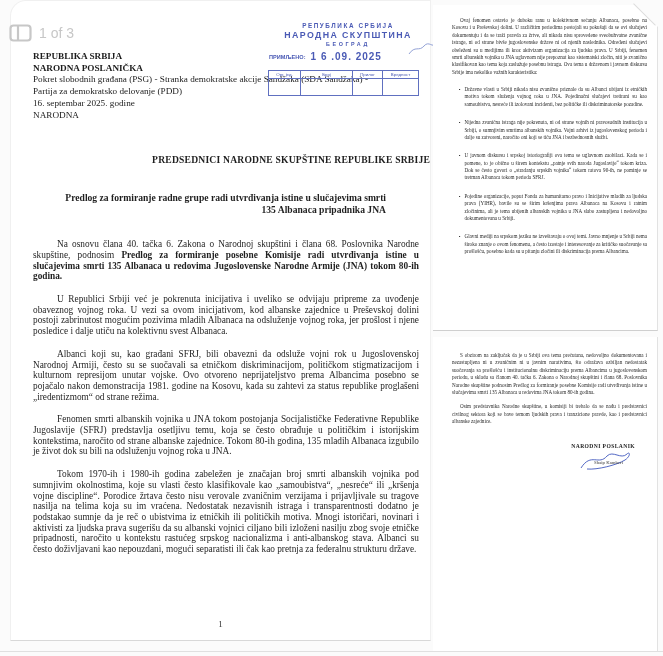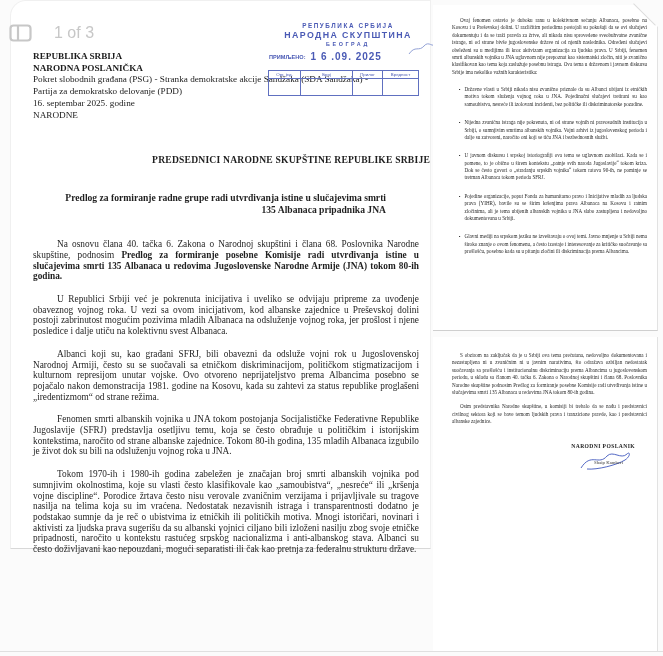--- a/index.html
+++ b/index.html
@@ -3,26 +3,26 @@
 <meta charset="utf-8">
 <style>
   * { margin:0; padding:0; box-sizing:border-box; }
   html,body { background:#ffffff; }
   .viewer {
     position:relative; width:663px; height:656px; overflow:hidden;
     background:#fbfbfb; font-family:"Liberation Serif", serif; color:#1f1f1f;
   }
   
   .page-indicator {
-    position:absolute; left:9px; top:24px; display:flex; align-items:center; gap:22px;
-    color:#c7c7c7; font-family:"Liberation Sans", sans-serif; font-size:16px; z-index:5;
+    position:absolute; left:9px; top:24px; display:flex; align-items:center; gap:7px;
+    color:#c7c7c7; font-family:"Liberation Sans", sans-serif; font-size:14px; z-index:5;
   }
   
   .page1 {
-    position:absolute; left:10px; top:0; width:421px; height:549px; background:#ffffff;
+    position:absolute; left:10px; top:0; width:421px; height:641px; background:#ffffff;
     border:1px solid #f0f0f0; border-bottom:1px solid #d8d8d8; border-top-left-radius:16px;
   }
   .letterhead { margin:50px 11px 0 22px; font-size:9.2px; line-height:11.7px; color:#1c1c1c; }
   .letterhead .lh-bold { font-weight:bold; }
   .doc-heading { margin-top:33px; text-align:right; font-weight:bold; font-size:9.6px; letter-spacing:0.2px; }
   .doc-subject { margin:27px 44px 0; text-align:right; font-weight:bold; font-size:9.6px; line-height:12px; }
   .bodytext { margin:23px 11px 0 22px; }
   .bodytext p { font-size:9.3px; line-height:10.7px; text-align:justify; text-indent:24px; margin-bottom:12px; }
   .page-num { position:absolute; left:0; right:0; bottom:11px; text-align:center; font-size:9px; color:#333; }
   
@@ -108,21 +108,21 @@
       </tr>
     </tbody>
       </table>
 
     <div class="letterhead">
       <div class="lh-bold">REPUBLIKA SRBIJA</div>
       <div class="lh-bold">NARODNA POSLANIČKA</div>
       <div>Pokret slobodnih građana (PSG) - Stranka demokratske akcije Sandžaka (SDA Sandžaka) -</div>
       <div>Partija za demokratsko delovanje (PDD)</div>
       <div>16. septembar 2025. godine</div>
-      <div>NARODNE</div>
+      <div>NARODNA</div>
     </div>
 
     <div class="doc-heading">PREDSEDNICI NARODNE SKUPŠTINE REPUBLIKE SRBIJE</div>
     <div class="doc-subject">Predlog za formiranje radne grupe radi utvrđivanja istine u slučajevima smrti 135 Albanaca pripadnika JNA</div>
 
     <div class="bodytext">
       <p><span>Na osnovu člana 40. tačka 6. Zakona o Narodnoj skupštini i člana 68. Poslovnika Narodne skupštine, podnosim </span><b>Predlog za formiranje posebne Komisije radi utvrđivanja istine u slučajevima smrti 135 Albanaca u redovima Jugoslovenske Narodne Armije (JNA) tokom 80-ih godina.</b></p>
       <p>U Republici Srbiji već je pokrenuta inicijativa i uveliko se odvijaju pripreme za uvođenje obaveznog vojnog roka. U vezi sa ovom inicijativom, kod albanske zajednice u Preševskoj dolini postoji zabrinutost mogućim pozivima mladih Albanaca na odsluženje vojnog roka, jer prošlost i njene posledice i dalje utiču na kolektivnu svest Albanaca.</p>
       <p>Albanci koji su, kao građani SFRJ, bili obavezni da odsluže vojni rok u Jugoslovenskoj Narodnoj Armiji, često su se suočavali sa etničkom diskriminacijom, političkom stigmatizacijom i kulturnom represijom unutar vojske. Ovo otvoreno neprijateljstvo prema Albancima posebno se pojačalo nakon demonstracija 1981. godine na Kosovu, kada su zahtevi za status republike proglašeni „iredentizmom“ od strane režima.</p>
       <p>Fenomen smrti albanskih vojnika u JNA tokom postojanja Socijalističke Federativne Republike Jugoslavije (SFRJ) predstavlja osetljivu temu, koja se često obrađuje u političkim i istorijskim kontekstima, naročito od strane albanske zajednice. Tokom 80-ih godina, 135 mladih Albanaca izgubilo je život dok su bili na odsluženju vojnog roka u JNA.</p>

